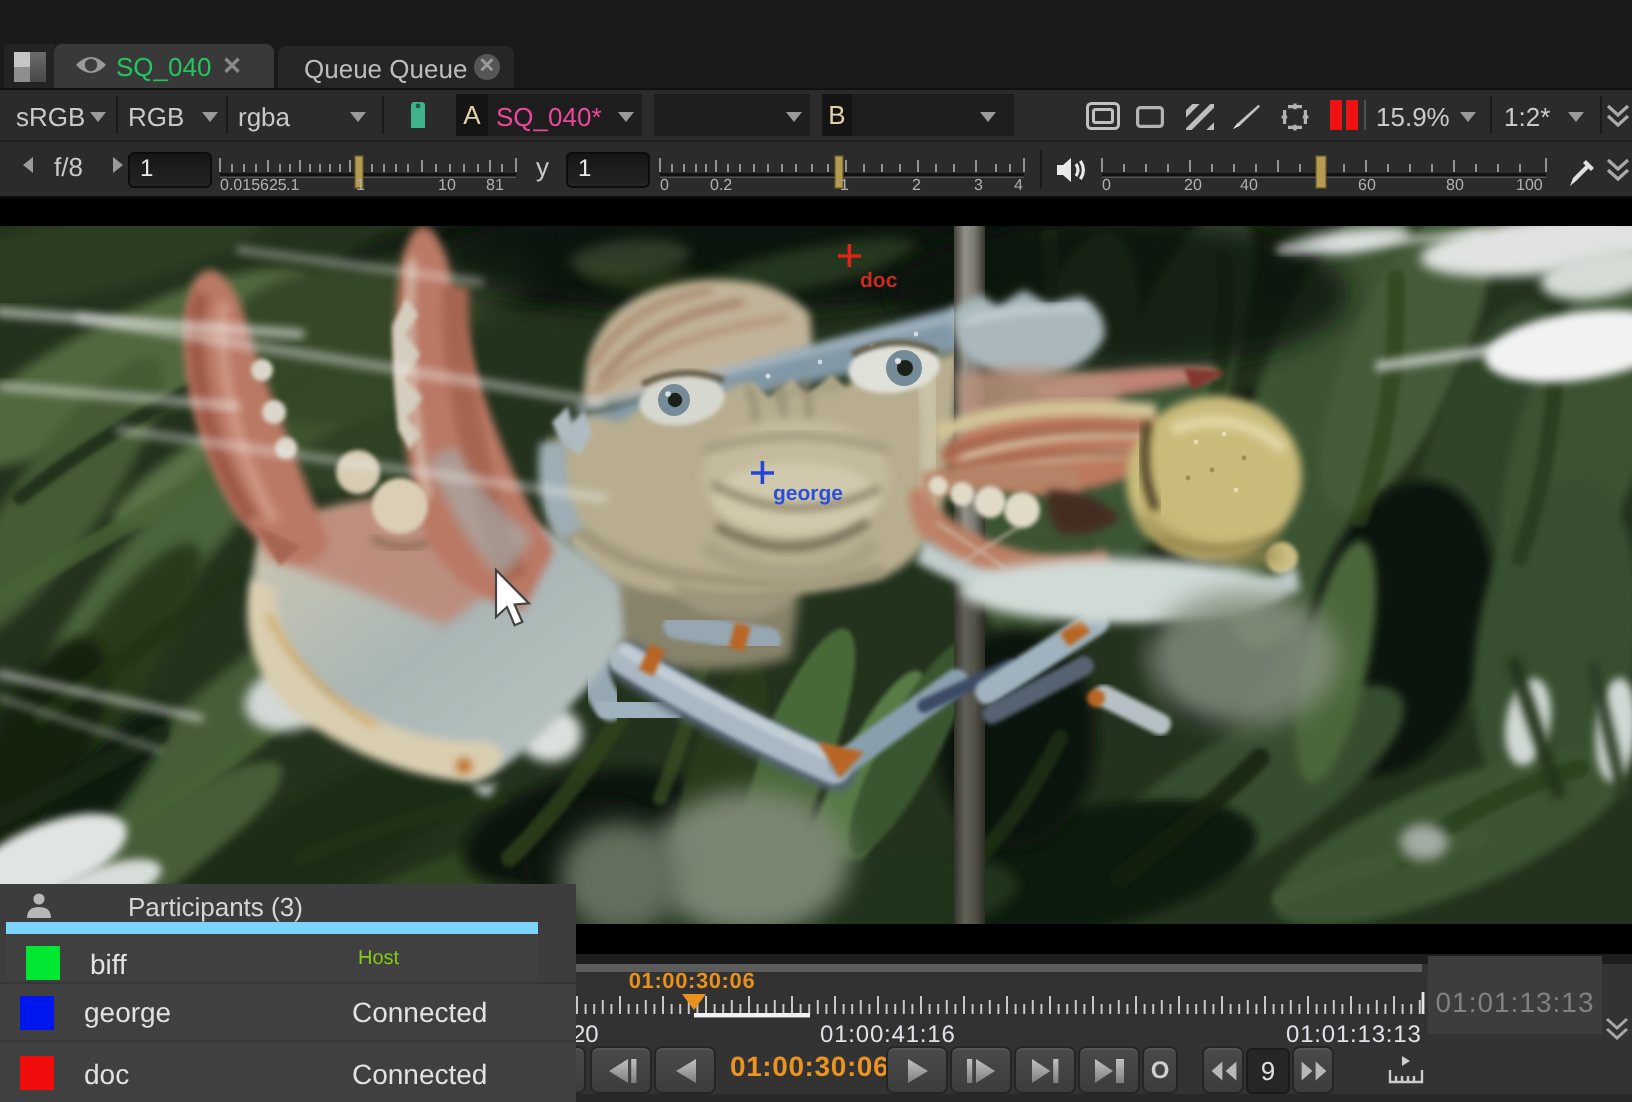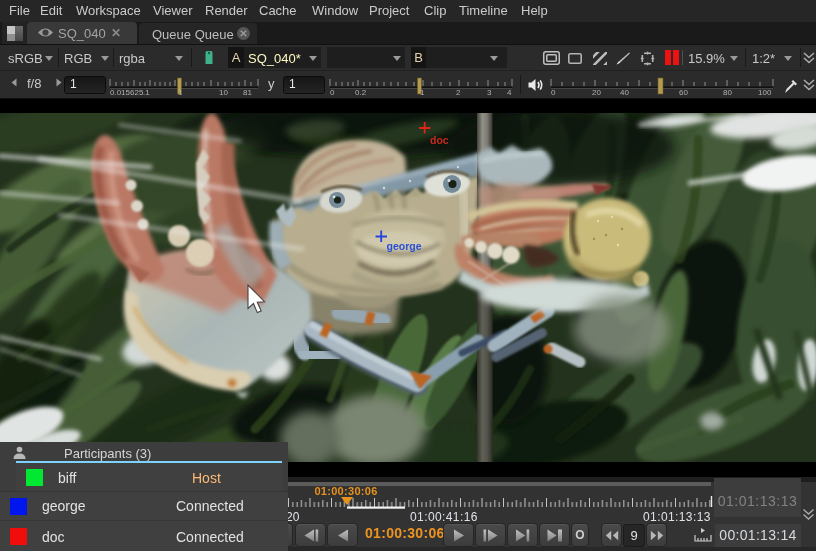--- a/index.html
+++ b/index.html
@@ -9,21 +9,21 @@
 .abs { position:absolute; }
 
 
 #menubar { position:absolute; left:0; top:0; width:816px; height:22px; background:#262626; }
 #menubar span { position:absolute; top:3px; font-size:13px; color:#cbcbcb; }
 
 
 #tabbar { position:absolute; left:0; top:22px; width:816px; height:22px; background:#1a1a1a; }
 #paneicon { position:absolute; left:2px; top:0px; width:25px; height:22px; background:#232323; }
 #tab1 { position:absolute; left:27px; top:0; width:110px; height:22px; background:#393939; border-radius:4px 4px 0 0; }
-#tab1 .name { position:absolute; left:31px; top:4px; font-size:13px; color:#a3a3a3; }
+#tab1 .name { position:absolute; left:31px; top:4px; font-size:13px; color:#22c55e; }
 #tab1 .x { position:absolute; left:84px; top:4px; font-size:12px; font-weight:bold; color:#8a8a8a; }
 #tab2 { position:absolute; left:139px; top:1px; width:118px; height:21px; background:#262626; border-radius:4px 4px 0 0; }
 #tab2 .name { position:absolute; left:13px; top:4px; font-size:13px; color:#bdbdbd; }
 #tab2 .xc { position:absolute; left:98px; top:4px; width:13px; height:13px; border-radius:7px; background:#565656; color:#9a9a9a; font-size:10px; font-weight:bold; text-align:center; line-height:13px; }
 
 
 #toolbar1 { position:absolute; left:0; top:44px; width:816px; height:26px; background:#2b2b2b; border-top:1px solid #111; }
 #toolbar2 { position:absolute; left:0; top:70px; width:816px; height:29px; background:#2b2b2b; border-top:1px solid #202020; border-bottom:1px solid #0e0e0e; }
 .tbtext { position:absolute; top:6px; font-size:13px; color:#c9c9c9; }
 .tbsep { position:absolute; top:5px; width:1px; height:15px; background:#505050; }
@@ -47,33 +47,20 @@
 
 #participants { position:absolute; left:0; top:442px; width:288px; height:109px; background:#3d3d3d; }
 
 
 .tbtn { position:absolute; top:46px; width:31px; height:24px; background:linear-gradient(#4a4a4a,#3c3c3c); border:1px solid #252525; border-radius:4px; box-shadow:inset 0 1px 0 rgba(255,255,255,0.07); display:flex; align-items:center; justify-content:center; }
 </style>
 </head>
 <body>
 <div id="root">
 
-  <div id="menubar">
-    <span style="left:9px">File</span>
-    <span style="left:40px">Edit</span>
-    <span style="left:76px">Workspace</span>
-    <span style="left:153px">Viewer</span>
-    <span style="left:205px">Render</span>
-    <span style="left:259px">Cache</span>
-    <span style="left:312px">Window</span>
-    <span style="left:369px">Project</span>
-    <span style="left:424px">Clip</span>
-    <span style="left:459px">Timeline</span>
-    <span style="left:521px">Help</span>
-  </div>
 
   <div id="tabbar">
     <div id="paneicon">
       <div class="abs" style="left:5px;top:4px;width:8px;height:15px;background:linear-gradient(#c6c6c6 0 50%,#8e8e8e 50% 100%)"></div>
       <div class="abs" style="left:13px;top:4px;width:8px;height:15px;background:linear-gradient(#6c6c6c,#474747)"></div>
     </div>
     <div id="tab1">
       <svg class="abs" style="left:10px;top:5px" width="17" height="11" viewBox="0 0 17 11">
         <path d="M1 5.5 Q8.5 -2.5 16 5.5 Q8.5 13.5 1 5.5 Z" fill="#9a9a9a"></path>
         <circle cx="8.5" cy="5.5" r="3.1" fill="#3e3e3e"></circle>
@@ -96,21 +83,21 @@
     <div class="darksep" style="left:113px"></div>
     <span class="tbtext" style="left:119px">rgba</span>
     <div class="ddarrow" style="left:175px;top:11px"></div>
     <div class="darksep" style="left:191px"></div>
     <svg class="abs" style="left:204px;top:5px" width="10" height="15" viewBox="0 0 10 15">
       <path d="M1.5 3 Q1.5 1 3 1 L7 1 Q8.5 1 8.5 3 L8.5 14 L1.5 14 Z" fill="#3fb28b"></path>
       <circle cx="5" cy="3" r="1.2" fill="#1c5c45"></circle>
     </svg>
     <div class="ablabel" style="left:228px;width:16px">A</div>
     <div class="ddbox" style="left:244px;width:77px"></div>
-    <span class="tbtext" style="left:248px;color:#fef9c3">SQ_040*</span>
+    <span class="tbtext" style="left:248px;color:#ec4899">SQ_040*</span>
     <div class="ddarrow" style="left:309px;top:11px"></div>
     <div class="ddbox" style="left:327px;width:78px"></div>
     <div class="ddarrow" style="left:393px;top:11px"></div>
     <div class="ablabel" style="left:411px;width:15px">B</div>
     <div class="ddbox" style="left:426px;width:81px"></div>
     <div class="ddarrow" style="left:490px;top:11px"></div>
 
     <svg class="abs" style="left:543px;top:6px" width="17" height="14" viewBox="0 0 17 14">
       <rect x="0.75" y="0.75" width="15.5" height="12.5" rx="2" fill="none" stroke="#c0c0c0" stroke-width="1.5"></rect>
       <rect x="3.75" y="3.75" width="9.5" height="6.5" rx="1" fill="none" stroke="#c0c0c0" stroke-width="1.5"></rect>
@@ -620,44 +607,43 @@
     </div>
     
     <svg class="abs" style="left:694px;top:51px" width="18" height="14" viewBox="0 0 18 14">
       <path d="M7 0 L7 5 L11 2.5 Z" fill="#cccccc"></path>
       <g stroke="#cccccc" stroke-width="1.2" fill="none">
         <path d="M1 7 L1 13 L17 13 L17 7"></path>
         <path d="M4 13 L4 10 M7 13 L7 10 M10 13 L10 10 M13 13 L13 10"></path>
       </g>
     </svg>
     
-    <div class="abs" style="left:715px;top:47px;width:86px;height:23px;background:#3d3d3d;color:#d6dade;font-size:14px;letter-spacing:0.3px;text-align:center;line-height:23px">00:01:13:14</div>
     
     <div class="abs" style="left:0;top:70px;width:816px;height:4px;background:#282828"></div>
     <svg width="0" height="0">
         <defs>
           <linearGradient id="na" x1="0" y1="0" x2="0" y2="1">
             <stop offset="0" stop-color="#c2c2c2"></stop>
             <stop offset="1" stop-color="#7e7e7e"></stop>
           </linearGradient>
         </defs>
       </svg>
   </div>
 
   <div id="participants">
     <div class="abs" style="left:39px;top:19px;width:1px;height:90px;background:#474747;opacity:0.6"></div>
     <svg class="abs" style="left:12px;top:4px" width="15" height="14" viewBox="0 0 15 14">
       <circle cx="7.5" cy="3.5" r="2.8" fill="#b8b8b8"></circle>
       <path d="M1.5 13 Q1.5 7.5 7.5 7.5 Q13.5 7.5 13.5 13 Z" fill="#b8b8b8"></path>
     </svg>
     <div class="abs" style="left:64px;top:4px;font-size:13px;color:#d6d6d6">Participants (3)</div>
-    <div class="abs" style="left:16px;top:19px;width:266px;height:30px;border-top:2px solid #7dd3fc;background:#404040">
+    <div class="abs" style="left:3px;top:19px;width:266px;height:30px;border-top:6px solid #7dd3fc;background:#404040">
       <div class="abs" style="left:10px;top:6px;width:17px;height:17px;background:#00e832"></div>
       <div class="abs" style="left:42px;top:7px;font-size:14px;color:#e2e2e2">biff</div>
-      <div class="abs" style="left:176px;top:7px;font-size:14px;color:#fdba74">Host</div>
+      <div class="abs" style="left:176px;top:7px;font-size:10px;color:#84cc16">Host</div>
     </div>
     <div class="abs" style="left:0;top:49px;width:288px;height:29px;border-top:1px solid #363636;background:#404040">
       <div class="abs" style="left:10px;top:6px;width:17px;height:17px;background:#0016ee"></div>
       <div class="abs" style="left:42px;top:6px;font-size:14px;color:#e2e2e2">george</div>
       <div class="abs" style="left:176px;top:6px;font-size:14px;color:#e2e2e2">Connected</div>
     </div>
     <div class="abs" style="left:0;top:78px;width:288px;height:31px;border-top:1px solid #363636;background:#404040">
       <div class="abs" style="left:10px;top:7px;width:17px;height:17px;background:#f20d0d"></div>
       <div class="abs" style="left:42px;top:8px;font-size:14px;color:#e2e2e2">doc</div>
       <div class="abs" style="left:176px;top:8px;font-size:14px;color:#e2e2e2">Connected</div>

